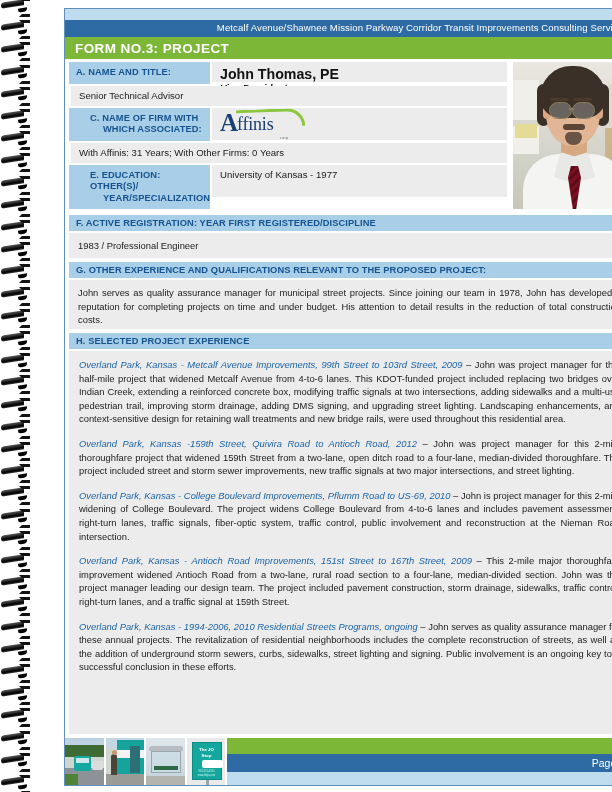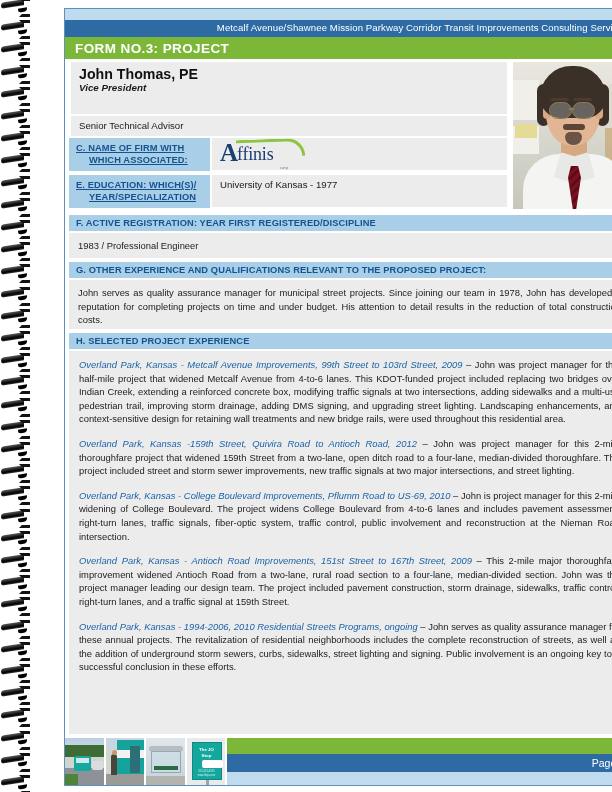--- a/index.html
+++ b/index.html
@@ -83,33 +83,33 @@
   .row{position:relative;width:100%;display:flex;margin-bottom:2px;}
   .lbl{
     width:141px;flex:0 0 141px;
     background:#a9cfe8;
     color:#15538f;font-weight:bold;font-size:9.3px;
     padding:5px 0 5px 7px;
     box-sizing:border-box;
     line-height:11.5px;
     letter-spacing:.1px;
   }
-  .lbl.two{padding-left:7px;text-decoration:underline;}
+  .lbl.two{padding-left:21px;}
   .lbl.two .l2{display:block;padding-left:13px;}
   .val{
     flex:1 1 auto;
     background:#ececec;
     padding:4px 0 4px 8px;
     box-sizing:border-box;
     font-size:9.6px;color:#1a1a1a;line-height:12.5px;
     margin-left:2px;
     position:relative;
   }
   .val.short{margin-right:124px;}
-  #r-name .val{height:52px;}
+  #r-name .val{height:20px;}
   #r-name .nm{font-size:14.2px;font-weight:bold;color:#111;line-height:16px;}
   #r-name .ttl{font-size:9.8px;font-style:italic;font-weight:bold;color:#1a1a1a;line-height:12px;}
   #r-assign .val{height:20px;}
   #r-firm .val{height:32px;}
   #r-years .val{height:20px;}
   #r-edu .val{height:32px;}
   
   .affinis{position:absolute;left:8px;top:3px;width:104px;height:26px;}
   .affinis .A{
     position:absolute;left:0;top:-1px;font-family:"Liberation Serif",serif;
@@ -453,20 +453,21 @@
       <span>Metcalf Avenue/Shawnee Mission Parkway Corridor Transit Improvements Consulting Services</span>
     </div>
 
     <div id="formbar">
       <span>FORM NO.3: PROJECT</span>
     </div>
 
     <div id="table">
 
       <div class="row" id="r-name">
+        <div class="lbl">A. NAME AND TITLE:</div>
         <div class="val short">
           <div class="nm">John Thomas, PE</div>
           <div class="ttl">Vice President</div>
         </div>
       </div>
 
       <div class="row" id="r-assign">
         <div class="val short">Senior Technical Advisor</div>
       </div>
 
@@ -479,25 +480,26 @@
           <div class="affinis">
             <div class="swoosh"></div>
             <div class="A">A</div>
             <div class="rest">ffinis</div>
             <div class="corp">corp</div>
           </div>
         </div>
       </div>
 
       <div class="row" id="r-years">
+        <div class="val short">With Affinis: 31 Years; With Other Firms: 0 Years</div>
       </div>
 
       <div class="row" id="r-edu">
         <div class="lbl two">
-          <span>E. EDUCATION: WHICH(S)/</span>
+          <span>E. EDUCATION: OTHER(S)/</span>
           <span class="l2">YEAR/SPECIALIZATION</span>
         </div>
         <div class="val short">
           <div>University of Kansas - 1977</div>
         </div>
       </div>
 
     </div>
 
     <div id="portrait">

